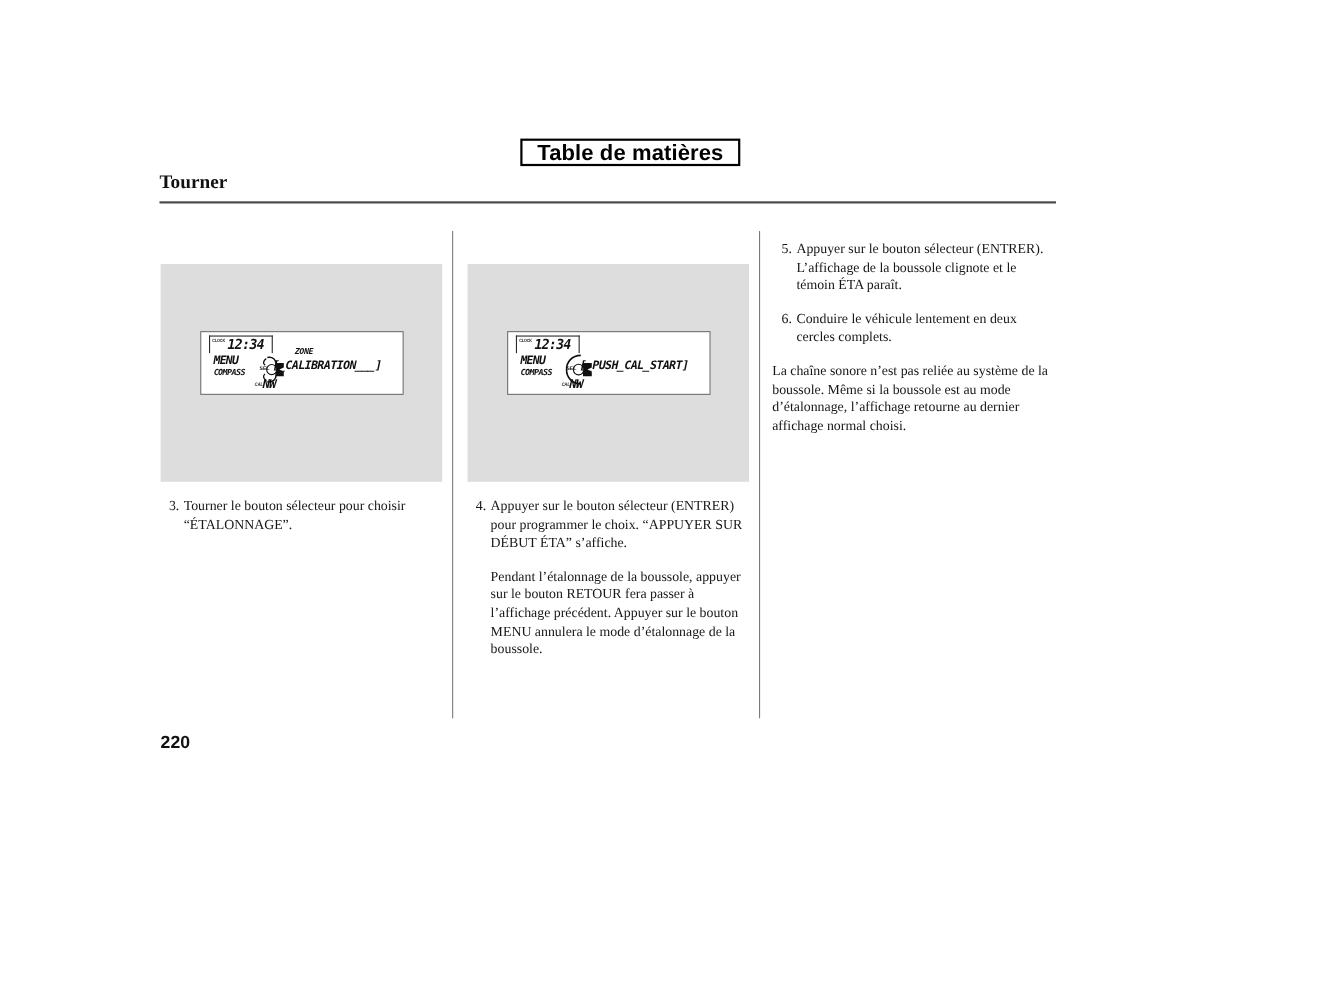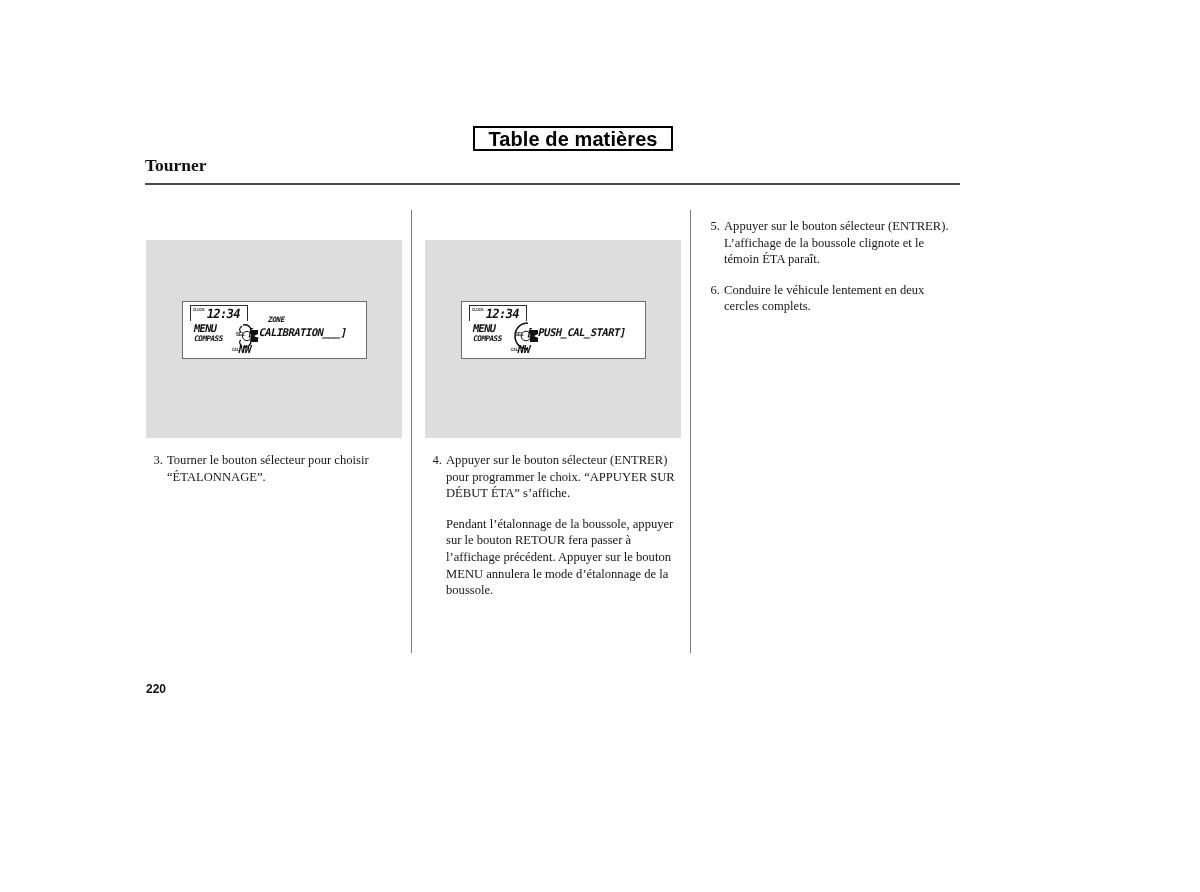--- a/index.html
+++ b/index.html
@@ -237,24 +237,24 @@
     text-align: right;
   }
   .numbered-item .txt { display: block; }
   .para { margin-bottom: 14px; }
   .para:last-child { margin-bottom: 0; }
 
   
   #page-number {
     position: absolute;
     left: 146px;
-    top: 682px;
-    font-family: "Liberation Sans", "DejaVu Sans", sans-serif;
-    font-weight: bold;
-    font-size: 12px;
+    top: 667px;
+    font-family: "Liberation Sans", "DejaVu Sans", sans-serif;
+    font-weight: bold;
+    font-size: 16px;
     color: #111111;
   }
 </style>
 </head>
 <body>
 
 <div id="toc-badge">
   <span class="label">Table de matières</span>
 </div>
 
@@ -339,15 +339,16 @@
 
 <div id="col-right" class="body-col">
   <div class="numbered-item">
     <span class="num">5.</span>
     <span class="txt">Appuyer sur le bouton sélecteur (ENTRER). L’affichage de la boussole clignote et le témoin ÉTA paraît.</span>
   </div>
   <div class="numbered-item">
     <span class="num">6.</span>
     <span class="txt">Conduire le véhicule lentement en deux cercles complets.</span>
   </div>
+  <div class="para">La chaîne sonore n’est pas reliée au système de la boussole. Même si la boussole est au mode d’étalonnage, l’affichage retourne au dernier affichage normal choisi.</div>
 </div>
 
 <div id="page-number">220</div>
 
 </body></html>

